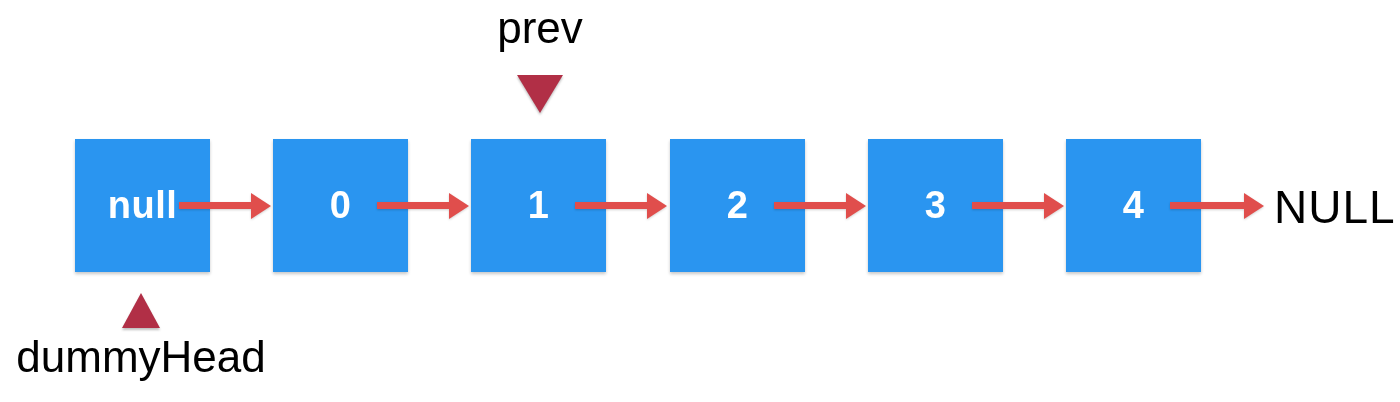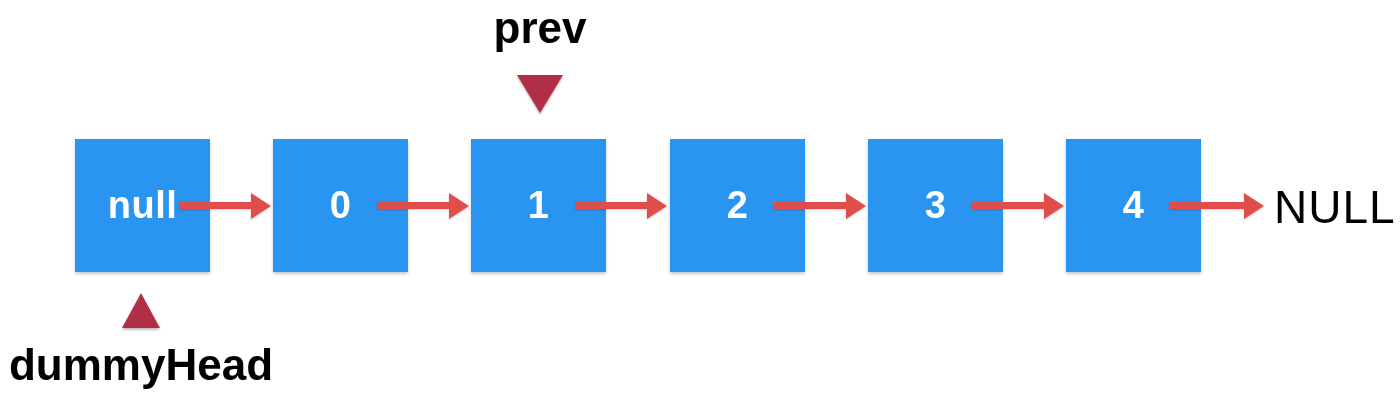--- a/index.html
+++ b/index.html
@@ -68,21 +68,20 @@
   .a2 { left: 377px;  width: 92px; }
   .a3 { left: 575px;  width: 92px; }
   .a4 { left: 774px;  width: 92px; }
   .a5 { left: 972px;  width: 92px; }
   .a6 { left: 1170px; width: 94px; }
 
   
   .pointer-label {
     color: var(--label-text, #000000);
     font-size: 44px;
-    font-weight: bold;
   }
   .prev-group {
     position: absolute;
     left: 485px;
     top: 4px;
     width: 110px;
     text-align: center;
   }
   .prev-group .pointer-label { line-height: 48px; }
   .tri-down {
@@ -104,21 +103,21 @@
   .tri-up {
     width: 0;
     height: 0;
     border-left: 19px solid transparent;
     border-right: 19px solid transparent;
     border-bottom: 35px solid var(--pointer-triangle, #B12F46);
     margin: 0 auto;
     filter: drop-shadow(0 2px 1px rgba(0,0,0,0.25));
   }
   .dummy-group .pointer-label {
-    margin-top: 14px;
+    margin-top: 6px;
     line-height: 46px;
   }
 
   
   .tail-label {
     position: absolute;
     left: 1274px;
     top: 184px;
     font-size: 46px;
     line-height: 46px;

